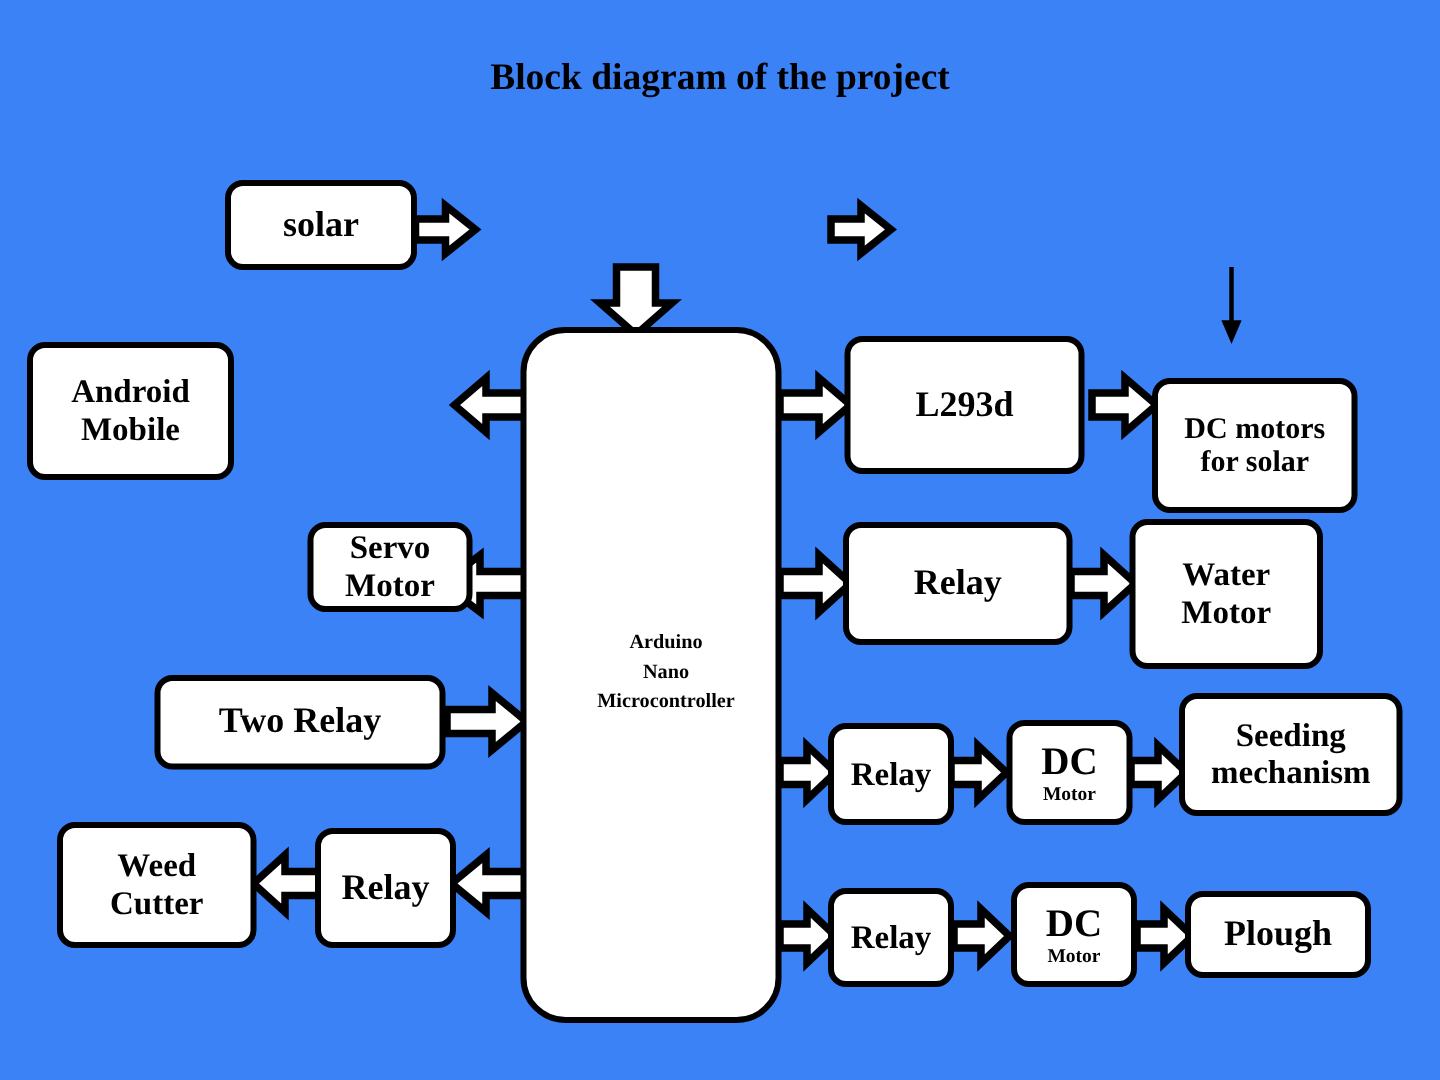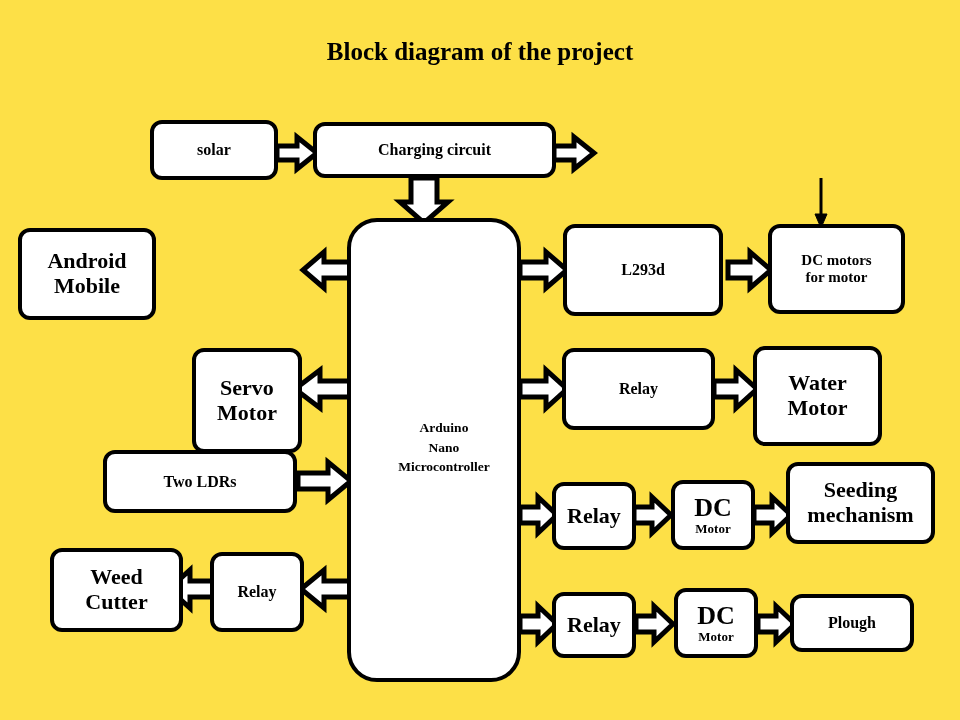--- a/index.html
+++ b/index.html
@@ -4,21 +4,21 @@
 <style>
   html, body {
     margin: 0;
     padding: 0;
     background: #ffffff;
   }
   #canvas {
     position: relative;
     width: 960px;
     height: 720px;
-    background: #fde047;
+    background: #3b82f6;
     overflow: hidden;
     font-family: "Liberation Serif", "DejaVu Serif", serif;
   }
   .title {
     position: absolute;
     left: 0;
     top: 38px;
     width: 960px;
     text-align: center;
     font-size: 25px;
@@ -35,24 +35,24 @@
     display: flex;
     align-items: center;
     justify-content: center;
     text-align: center;
     color: #000000;
     font-weight: bold;
     line-height: 1.12;
     z-index: 5;
   }
   .box .l1, .box .l2 { display: block; white-space: nowrap; }
-  .f-xl  { font-size: 16px; }
+  .f-xl  { font-size: 24px; }
   .f-lg  { font-size: 22px; }
   .f-md  { font-size: 26px; }
-  .f-sm  { font-size: 15px; }
+  .f-sm  { font-size: 20px; margin-top: 28px; }
   .f-xs  { font-size: 13px; }
   .arduino-label {
     position: absolute;
     left: 347px;
     top: 418px;
     width: 194px;
     text-align: center;
     font-size: 13.5px;
     font-weight: bold;
     line-height: 1.45;
@@ -190,87 +190,84 @@
   <div class="arduino-label">
     <span>Arduino</span><br>
     <span>Nano</span><br>
     <span>Microcontroller</span>
   </div>
 
   <div class="box f-xl" style="left:150px; top:120px; width:128px; height:60px;">
     <span>solar</span>
   </div>
 
-  <div class="box f-xl" style="left:313px; top:122px; width:243px; height:56px;">
-    <span>Charging circuit</span>
-  </div>
 
 
   <div class="box f-lg" style="left:18px; top:228px; width:138px; height:92px;">
     <div>
       <span class="l1">Android</span>
       <span class="l2">Mobile</span>
     </div>
   </div>
 
 
   <div class="box f-xl" style="left:563px; top:224px; width:160px; height:92px;align-items:center;">
     <div>
       <span class="l1">L293d</span>
     </div>
   </div>
 
   <div class="box f-sm" style="left:768px; top:224px; width:137px; height:90px;">
     <div>
       <span class="l1">DC motors</span>
-      <span class="l2">for motor</span>
-    </div>
-  </div>
-
-  <div class="box f-lg" style="left:192px; top:348px; width:110px; height:105px;">
+      <span class="l2">for solar</span>
+    </div>
+  </div>
+
+  <div class="box f-lg" style="left:205px; top:348px; width:110px; height:60px;">
     <div>
       <span class="l1">Servo</span>
       <span class="l2">Motor</span>
     </div>
   </div>
 
   <div class="box f-xl" style="left:562px; top:348px; width:153px; height:82px;">
     <span>Relay</span>
   </div>
 
   <div class="box f-lg" style="left:753px; top:346px; width:129px; height:100px;">
     <div>
       <span class="l1">Water</span>
       <span class="l2">Motor</span>
     </div>
   </div>
 
   <div class="box f-xl" style="left:103px; top:450px; width:194px; height:63px;">
-    <span>Two LDRs</span>
+    <span>Two Relay</span>
   </div>
 
   <div class="box f-lg" style="left:552px; top:482px; width:84px; height:68px;">
     <span>Relay</span>
   </div>
 
   <div class="box" style="left:671px; top:480px; width:84px; height:70px;">
     <div>
       <span class="l1 f-md">DC</span>
       <span class="l2 f-xs">Motor</span>
     </div>
   </div>
 
   <div class="box f-lg" style="left:786px; top:462px; width:149px; height:82px;">
     <div>
       <span class="l1">Seeding</span>
       <span class="l2">mechanism</span>
     </div>
   </div>
 
-  <div class="box f-lg" style="left:38px; top:548px; width:133px; height:84px;margin-left:12px;">
+  <div class="box f-lg" style="left:38px; top:548px; width:133px; height:84px;">
     <div>
       <span class="l1">Weed</span>
       <span class="l2">Cutter</span>
     </div>
   </div>
 
   <div class="box f-xl" style="left:210px; top:552px; width:94px; height:80px;">
     <span>Relay</span>
   </div>
 

